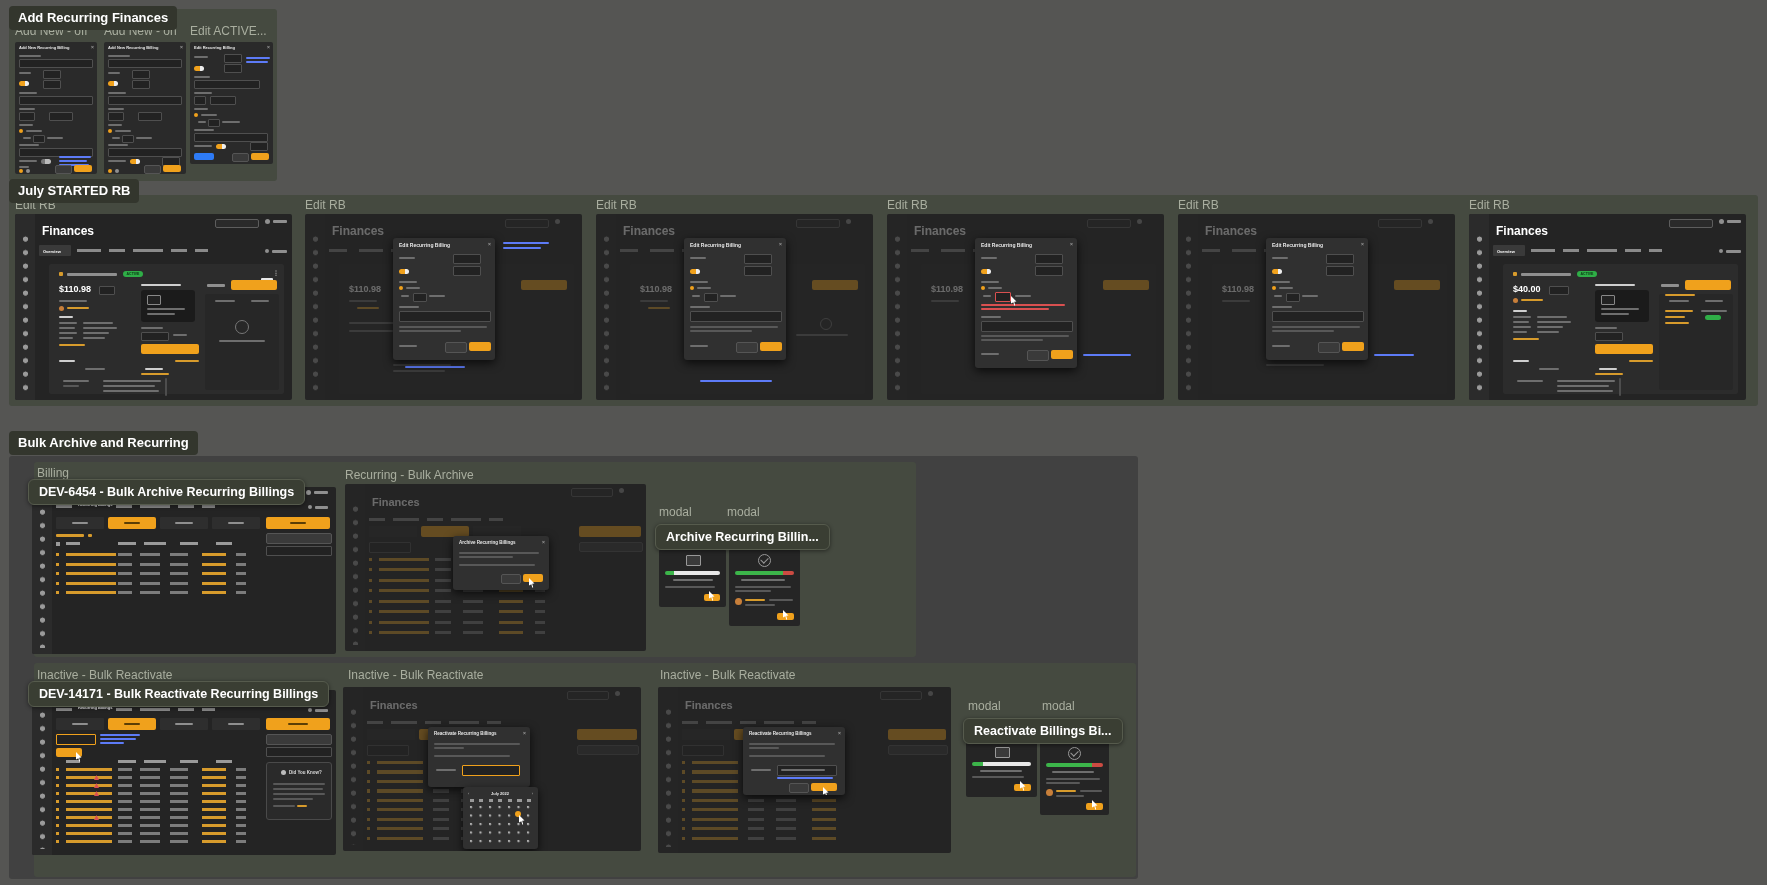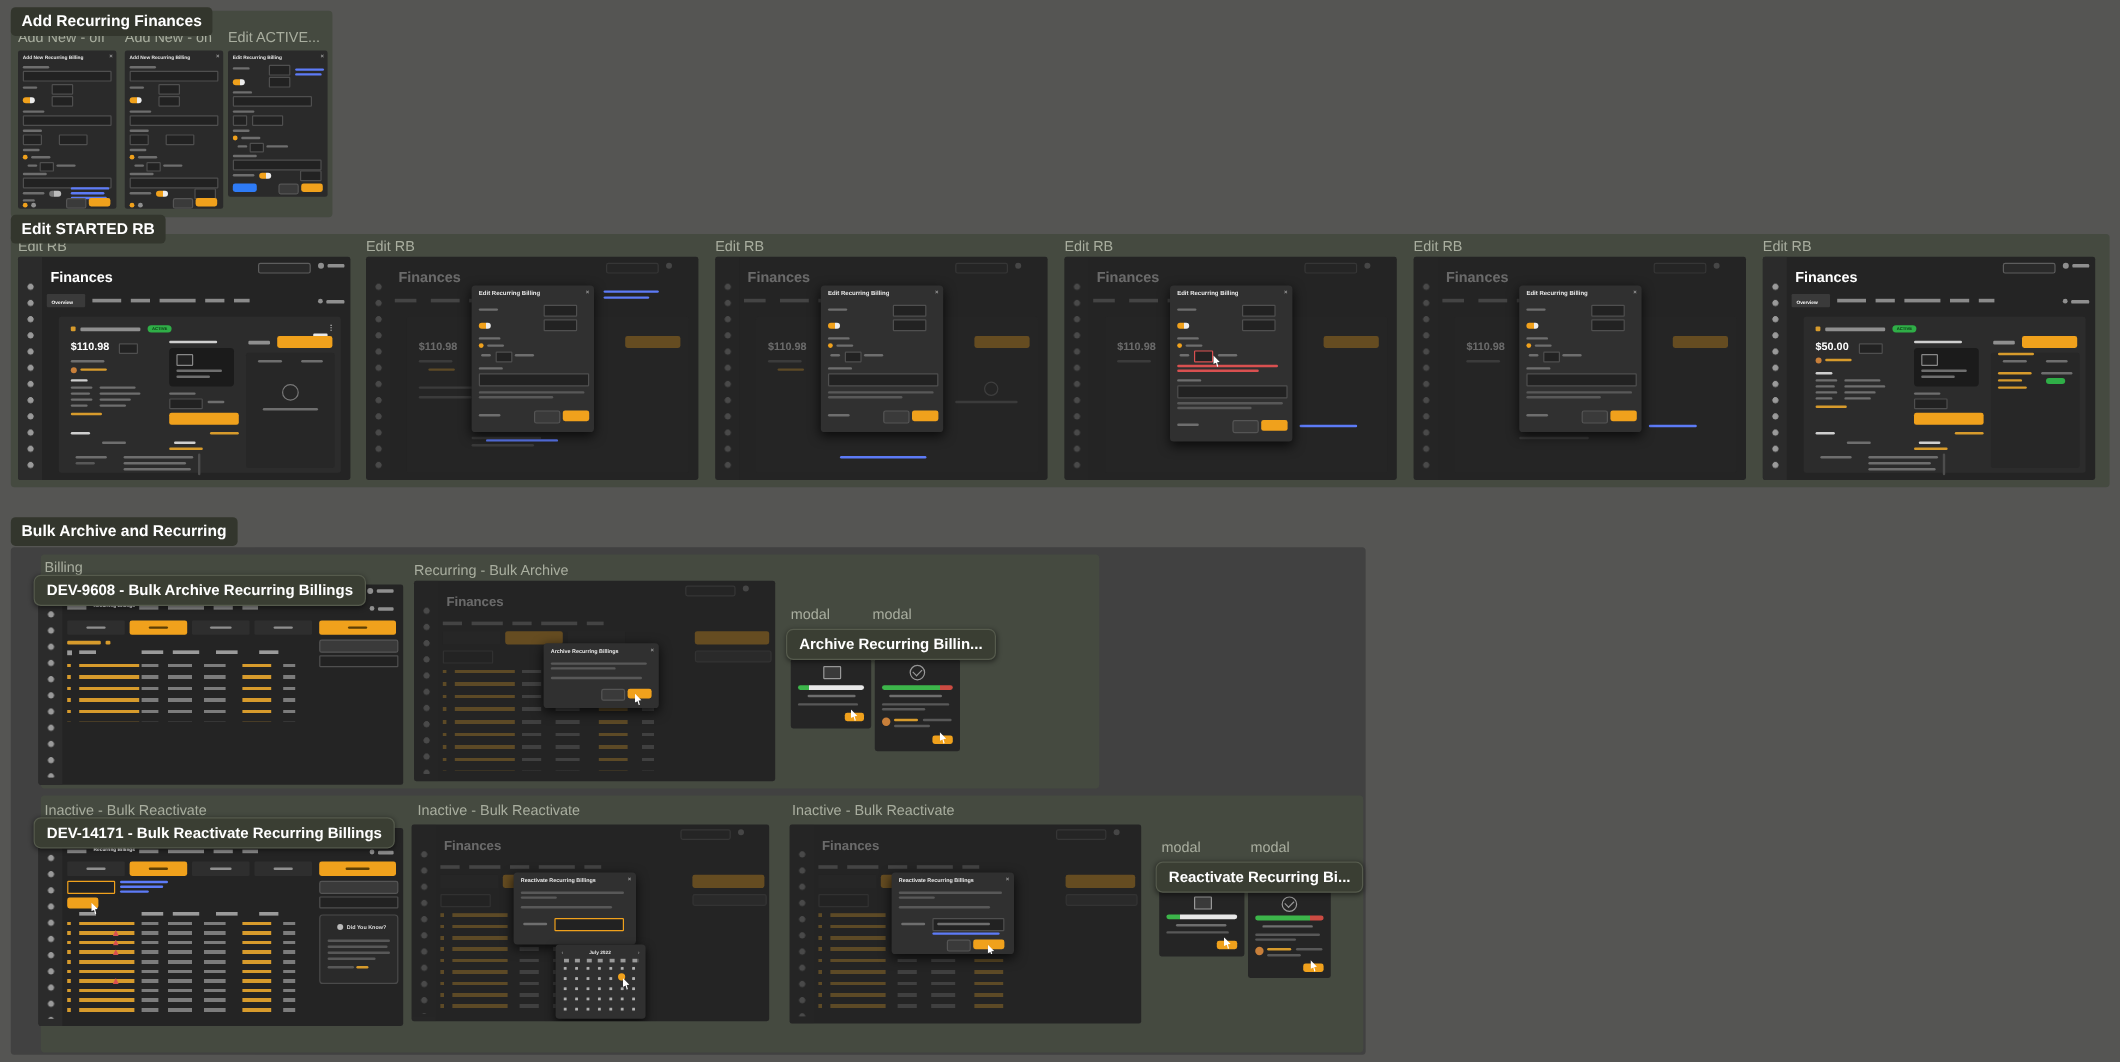--- a/index.html
+++ b/index.html
@@ -145,21 +145,21 @@
   <div class="bx" style="left:4px;top:91px;width:72px;height:7px"></div>
   <div class="b bd" style="left:4px;top:103px;width:18px;height:2px"></div>
   <div class="tog" style="left:26px;top:102px"></div>
   <div class="bx" style="left:60px;top:100px;width:16px;height:7px"></div>
   <div class="btn btn-b" style="left:4px;top:111px;width:20px;height:7px"></div>
   <div class="btn btn-g" style="left:42px;top:111px;width:15px;height:7px"></div>
   <div class="btn btn-o" style="left:61px;top:111px;width:18px;height:7px"></div>
 </div>
 
 <div class="sec" style="left:9px;top:195px;width:1749px;height:211px"></div>
-<div class="chip" style="left:9px;top:179px">Edit STARTED RB</div>
+<div class="chip" style="left:9px;top:179px">July STARTED RB</div>
 
 <div class="ft" style="left:15px;top:198px">Edit RB</div>
 <div class="ft" style="left:305px;top:198px">Edit RB</div>
 <div class="ft" style="left:596px;top:198px">Edit RB</div>
 <div class="ft" style="left:887px;top:198px">Edit RB</div>
 <div class="ft" style="left:1178px;top:198px">Edit RB</div>
 <div class="ft" style="left:1469px;top:198px">Edit RB</div>
 
 <div class="frame" style="left:15px;top:214px;width:277px;height:186px">
   <div class="side">
@@ -397,21 +397,21 @@
   <div class="hdr" style="left:27px;top:10px;font-size:12px">Finances</div>
   <div class="tabchip" style="left:24px;top:31px;width:32px;height:11px"></div>
   <div class="tabsel" style="left:28px;top:35px">Overview</div>
   <div class="tabs" style="left:62px;top:35px;width:160px;background-image:linear-gradient(#8a8a8a,#8a8a8a),linear-gradient(#8a8a8a,#8a8a8a),linear-gradient(#8a8a8a,#8a8a8a),linear-gradient(#8a8a8a,#8a8a8a),linear-gradient(#8a8a8a,#8a8a8a);background-size:24px 3px,16px 3px,30px 3px,16px 3px,13px 3px;background-position:0 0,32px 0,56px 0,94px 0,118px 0"></div>
   <div class="dot" style="left:250px;top:35px;width:4px;height:4px"></div>
   <div class="b" style="left:257px;top:36px;width:15px"></div>
   <div class="panel" style="left:34px;top:50px;width:235px;height:130px"></div>
   <div class="b bo" style="left:44px;top:58px;width:4px;height:4px"></div>
   <div class="b" style="left:52px;top:59px;width:50px"></div>
   <div class="badge" style="left:108px;top:57px;width:20px;height:6px">ACTIVE</div>
-  <div class="hdr" style="left:44px;top:70px;font-size:9px">$50.00</div>
+  <div class="hdr" style="left:44px;top:70px;font-size:9px">$40.00</div>
   <div class="bx" style="left:80px;top:72px;width:18px;height:7px"></div>
   <div class="dot doto" style="left:44px;top:84px;width:5px;height:5px"></div>
   <div class="b bo" style="left:52px;top:85px;width:22px;height:2px"></div>
   <div class="b bw" style="left:44px;top:96px;width:14px;height:2px"></div>
   <div class="b bd" style="left:44px;top:102px;width:18px;height:2px"></div>
     <div class="b bd" style="left:68px;top:102px;width:30px;height:2px"></div>
   <div class="b bd" style="left:44px;top:107px;width:16px;height:2px"></div>
     <div class="b bd" style="left:68px;top:107px;width:34px;height:2px"></div>
   <div class="b bd" style="left:44px;top:112px;width:18px;height:2px"></div>
     <div class="b bd" style="left:68px;top:112px;width:26px;height:2px"></div>
@@ -450,21 +450,21 @@
   <div class="b bo" style="left:196px;top:108px;width:24px;height:2px"></div>
 </div>
 
 <div class="grp" style="left:9px;top:456px;width:1129px;height:423px"></div>
 <div class="chip" style="left:9px;top:431px">Bulk Archive and Recurring</div>
 
 <div class="sec" style="left:34px;top:462px;width:882px;height:195px"></div>
 <div class="sec" style="left:34px;top:663px;width:1102px;height:214px"></div>
 
 <div class="ft" style="left:37px;top:466px">Billing</div>
-<div class="tip" style="left:28px;top:479px">DEV-9608 - Bulk Archive Recurring Billings</div>
+<div class="tip" style="left:28px;top:479px">DEV-6454 - Bulk Archive Recurring Billings</div>
 
 <div class="frame" style="left:32px;top:487px;width:304px;height:167px">
   <div class="side">
       <div class="sic"></div>
     </div>
   <div class="pill" style="left:226px;top:3px;width:40px"></div>
   <div class="dot" style="left:274px;top:3px;width:5px;height:5px"></div>
   <div class="b" style="left:282px;top:4px;width:14px"></div>
   <div class="tabs" style="left:24px;top:18px;width:60px;background-image:linear-gradient(#8a8a8a,#8a8a8a);background-size:16px 3px;background-position:0 0"></div>
   <div class="tabsel" style="left:46px;top:15px">Recurring Billings</div>
@@ -672,21 +672,21 @@
       </div>
     <div class="b bb" style="left:34px;top:50px;width:56px;height:2px"></div>
     <div class="btn btn-g" style="left:46px;top:56px;width:18px;height:8px"></div>
     <div class="btn btn-o" style="left:68px;top:56px;width:26px;height:8px"></div>
     <div class="cur" style="left:80px;top:60px"></div>
   </div>
 </div>
 
 <div class="ft" style="left:968px;top:699px">modal</div>
 <div class="ft" style="left:1042px;top:699px">modal</div>
-<div class="tip" style="left:963px;top:718px">Reactivate Recurring Bi...</div>
+<div class="tip" style="left:963px;top:718px">Reactivate Billings Bi...</div>
 
 <div class="frame" style="left:966px;top:742px;width:71px;height:55px;background:#252525">
   <div class="bx" style="left:29px;top:5px;width:13px;height:9px;border-color:#999;background:#3a3a3a"></div>
   <div class="prog" style="left:6px;top:20px;width:59px;background:linear-gradient(90deg,#3cb54a 0 11px,#e8e8e8 11px)"></div>
   <div class="b bd" style="left:14px;top:28px;width:42px;height:2px"></div>
   <div class="b bD" style="left:6px;top:34px;width:52px;height:2px"></div>
   <div class="btn btn-o" style="left:48px;top:42px;width:17px;height:7px"></div>
   <div class="cur" style="left:54px;top:39px"></div>
 </div>
 <div class="frame" style="left:1040px;top:742px;width:69px;height:73px;background:#252525">

